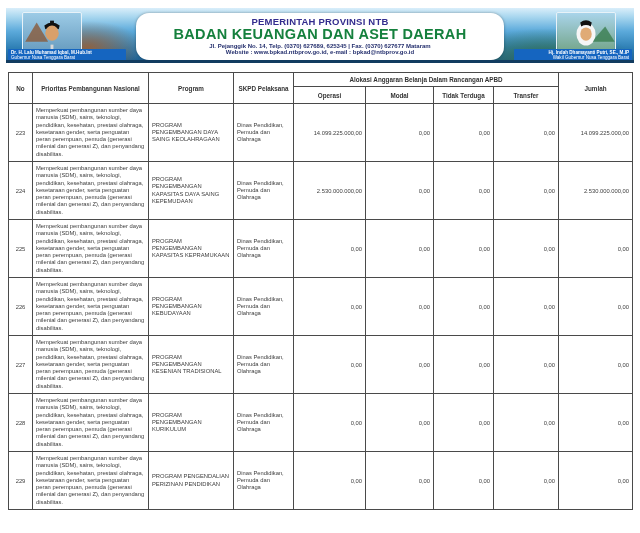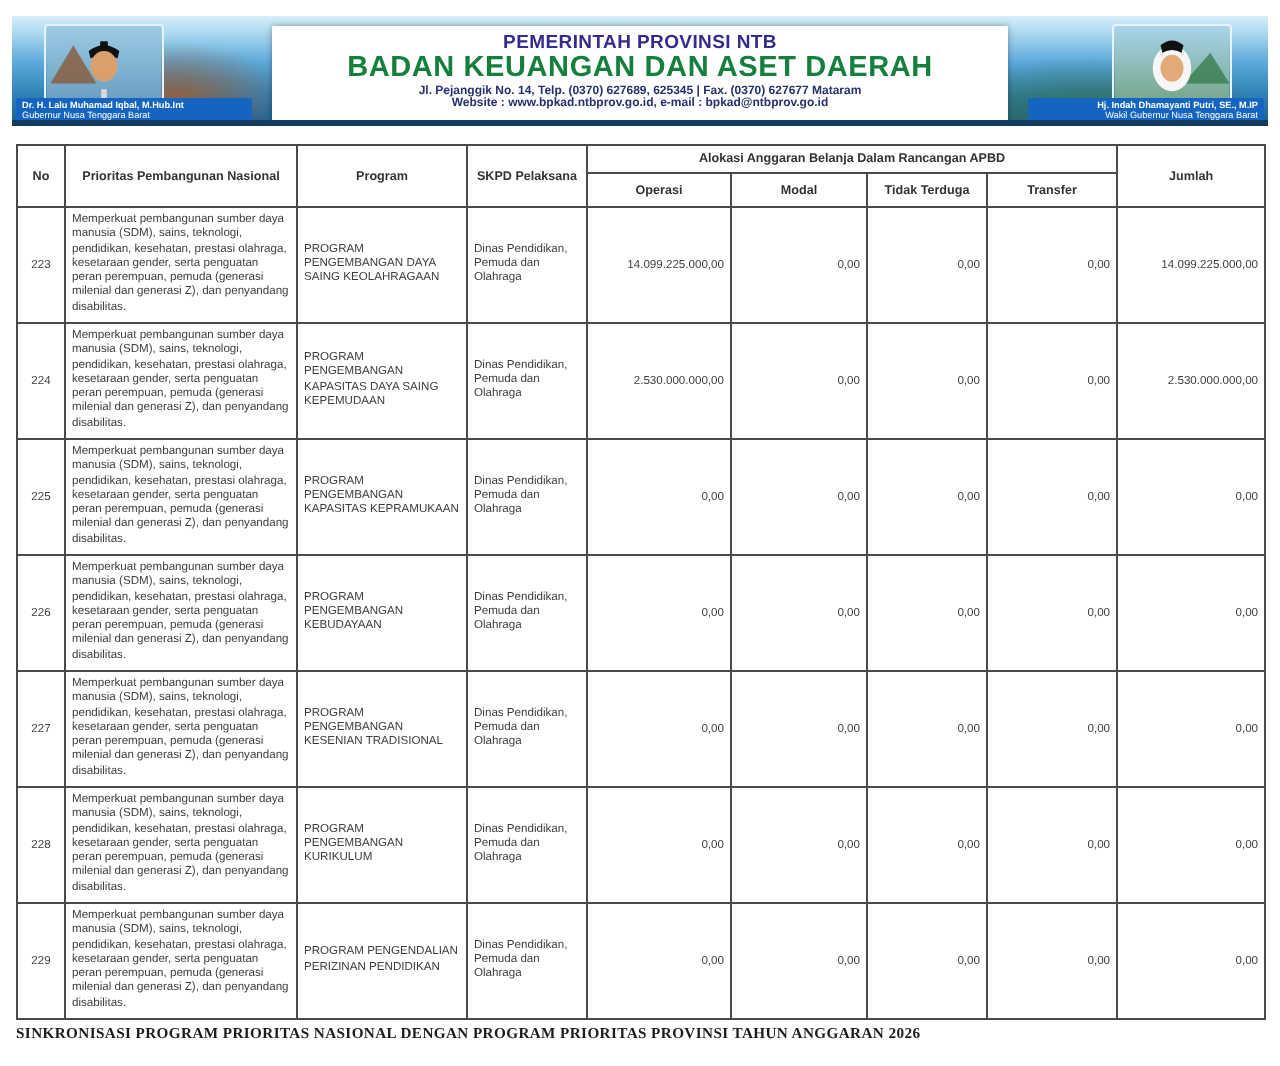--- a/index.html
+++ b/index.html
@@ -23,21 +23,21 @@
   .official.right { right:18px; }
   .official svg { width:60px; height:48px; display:block; border:1px solid #e8f2f8; border-radius:2px; }
   .caption { position:absolute; bottom:1px; width:118px; background:#1565c0; color:#fff;
              font-size:4.6px; line-height:1.25; padding:1px 3px; border-radius:1px; }
   .caption.left  { left:2px; }
   .caption.right { right:2px; text-align:right; }
   .caption .cap-name { font-weight:bold; display:block; }
   .caption .cap-title { display:block; background:transparent; }
 
   .info-box { position:absolute; left:50%; top:5px; transform:translateX(-50%);
-              width:368px; height:47px; background:#ffffff; border-radius:0;
+              width:368px; height:47px; background:#ffffff; border-radius:13px;
               box-shadow:0 0 3px rgba(0,0,0,.35); text-align:center; padding-top:3px; }
   .org-line1 { font-size:9.5px; font-weight:bold; color:#332c8e; letter-spacing:.2px; }
   .org-line2 { font-size:14.5px; font-weight:bold; color:#15803d; letter-spacing:.3px; line-height:1.05; }
   .org-line3 { font-size:6px; font-weight:bold; color:#25306e; margin-top:1px; }
   .org-line4 { font-size:6px; font-weight:bold; color:#25306e; }
 
   
   .tbl-wrap { position:absolute; top:72px; left:8px; width:624px; }
   table { border-collapse:collapse; table-layout:fixed; width:624px; background:#fff; }
   th, td { border:1px solid #4a4a4a; overflow:hidden; }
@@ -220,15 +220,14 @@
           <td class="c-num">0,00</td>
           <td class="c-num">0,00</td>
           <td class="c-num">0,00</td>
           <td class="c-num">0,00</td>
           <td class="c-num">0,00</td>
         </tr>
       </tbody>
     </table>
   </div>
 
-  <div class="footer-note">SINKRONISASI PROGRAM PRIORITAS NASIONAL DENGAN PROGRAM PRIORITAS PROVINSI TAHUN ANGGARAN 2026</div>
 
 </div>
 
 </body></html>

